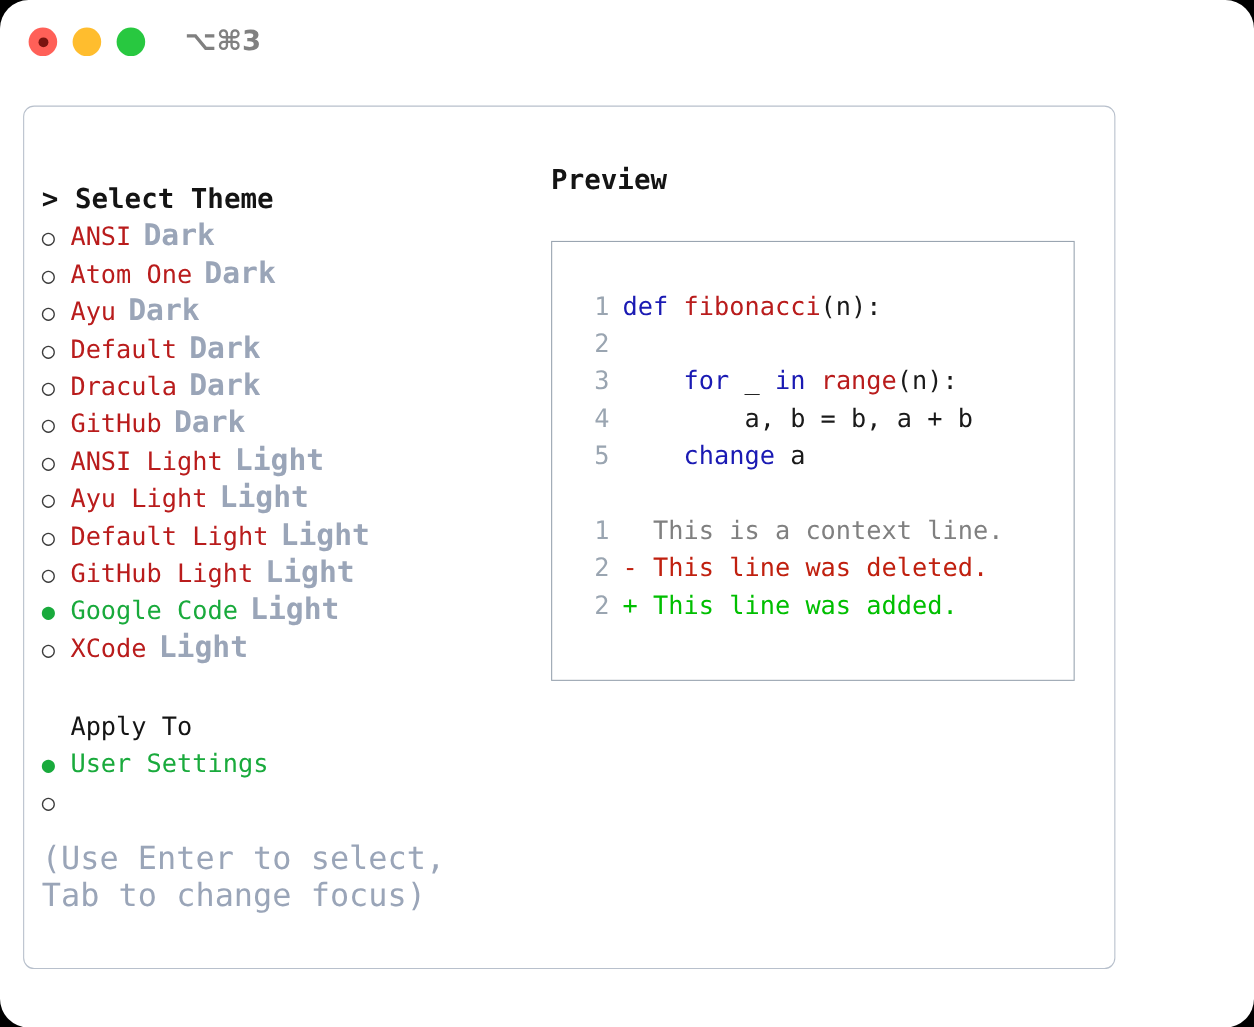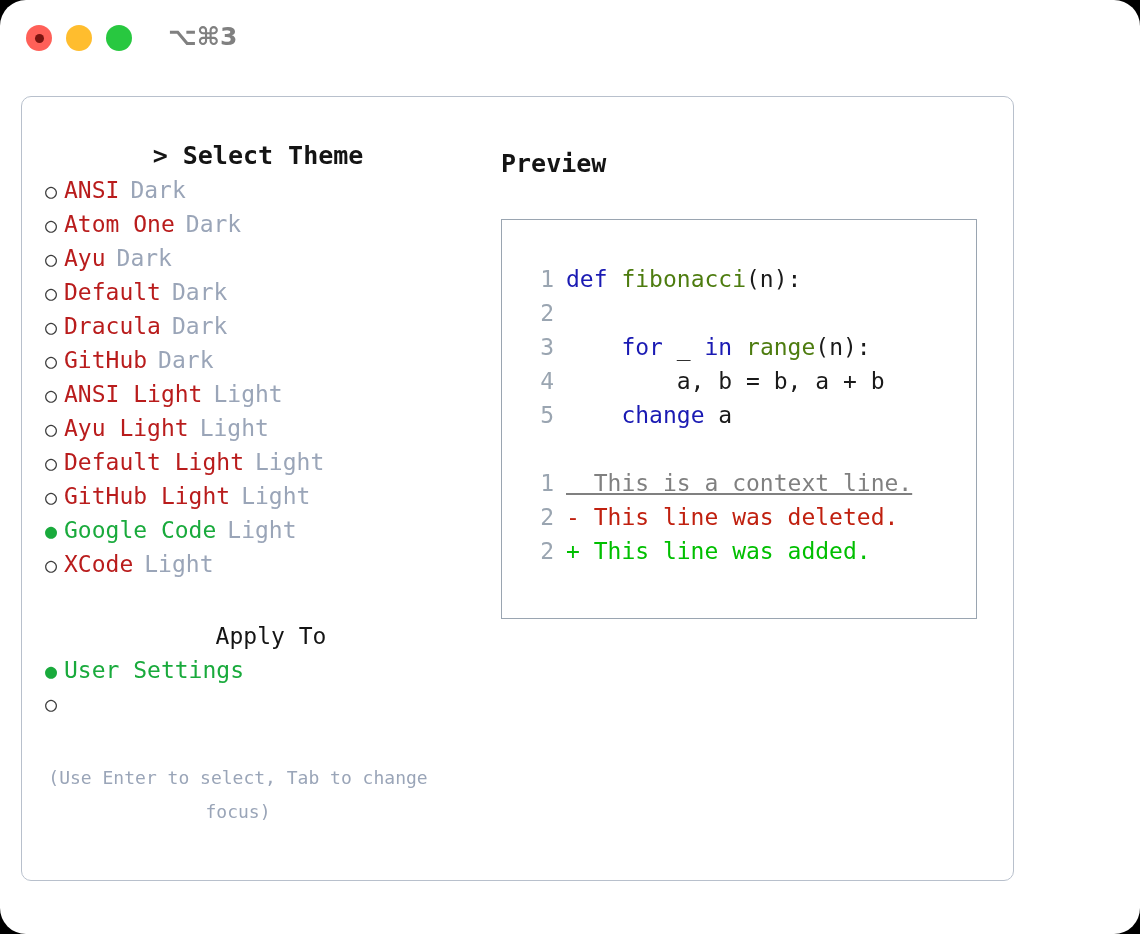--- a/index.html
+++ b/index.html
@@ -78,23 +78,22 @@
     border: 1.5px solid #b8c0cc;
     border-radius: 10px;
     box-sizing: border-box;
     background: #ffffff;
   }
 
   
   .left-col {
     position: absolute;
     left: 16px;
-    top: 42px;
+    top: 67px;
     width: 440px;
-    text-align: center;
   }
   .col-title {
     font-size: 25px;
     font-weight: 700;
     color: #141414;
     line-height: 34px;
     white-space: pre;
   }
   .theme-list { margin-top: 0px; }
 
@@ -118,36 +117,37 @@
   }
   .row-label {
     color: #b91c1c;
     font-size: 23px;
   }
   .row.selected .row-label {
     color: #19aa3c;
   }
   .row-badge {
     color: #9aa5b8;
-    font-size: 23px;
+    font-size: 27px;
     padding-left: 11px;
+    font-weight: bold;
   }
 
   .apply-block { margin-top: 38px; }
   .apply-title {
     padding-left: 26px;
     font-size: 23px;
     color: #141414;
     line-height: 34px;
     white-space: pre;
   }
 
   .hint {
-    margin-top: 40px;
-    font-size: 18px;
+    margin-top: 17px;
+    font-size: 29px;
     color: #9aa5b8;
     line-height: 34px;
     width: 400px;
     white-space: pre-wrap;
   }
 
   
   .right-col {
     position: absolute;
     left: 479px;
@@ -177,24 +177,24 @@
     text-align: right;
     color: #9aa5b1;
     padding-right: 12px;
     font-size: 23px;
   }
   .code-text { white-space: pre; }
   .spacer-line { height: 34px; }
 
   
   .tok-kw   { color: #1a1ab3; text-align: right; }
-  .tok-fn   { color: #4d7c0f; }
+  .tok-fn   { color: #b91c1c; }
   .tok-num  { color: #0b7373; }
   .tok-pl   { color: #1a1a1a; }
-  .tok-ctx  { color: #808080; text-decoration: underline; }
+  .tok-ctx  { color: #808080; }
   .tok-del  { color: #c0200f; }
   .tok-add  { color: #00bf00; }
 </style>
 </head>
 <body>
 
 <div class="window">
 
   <div class="titlebar">
     <div class="lights">

